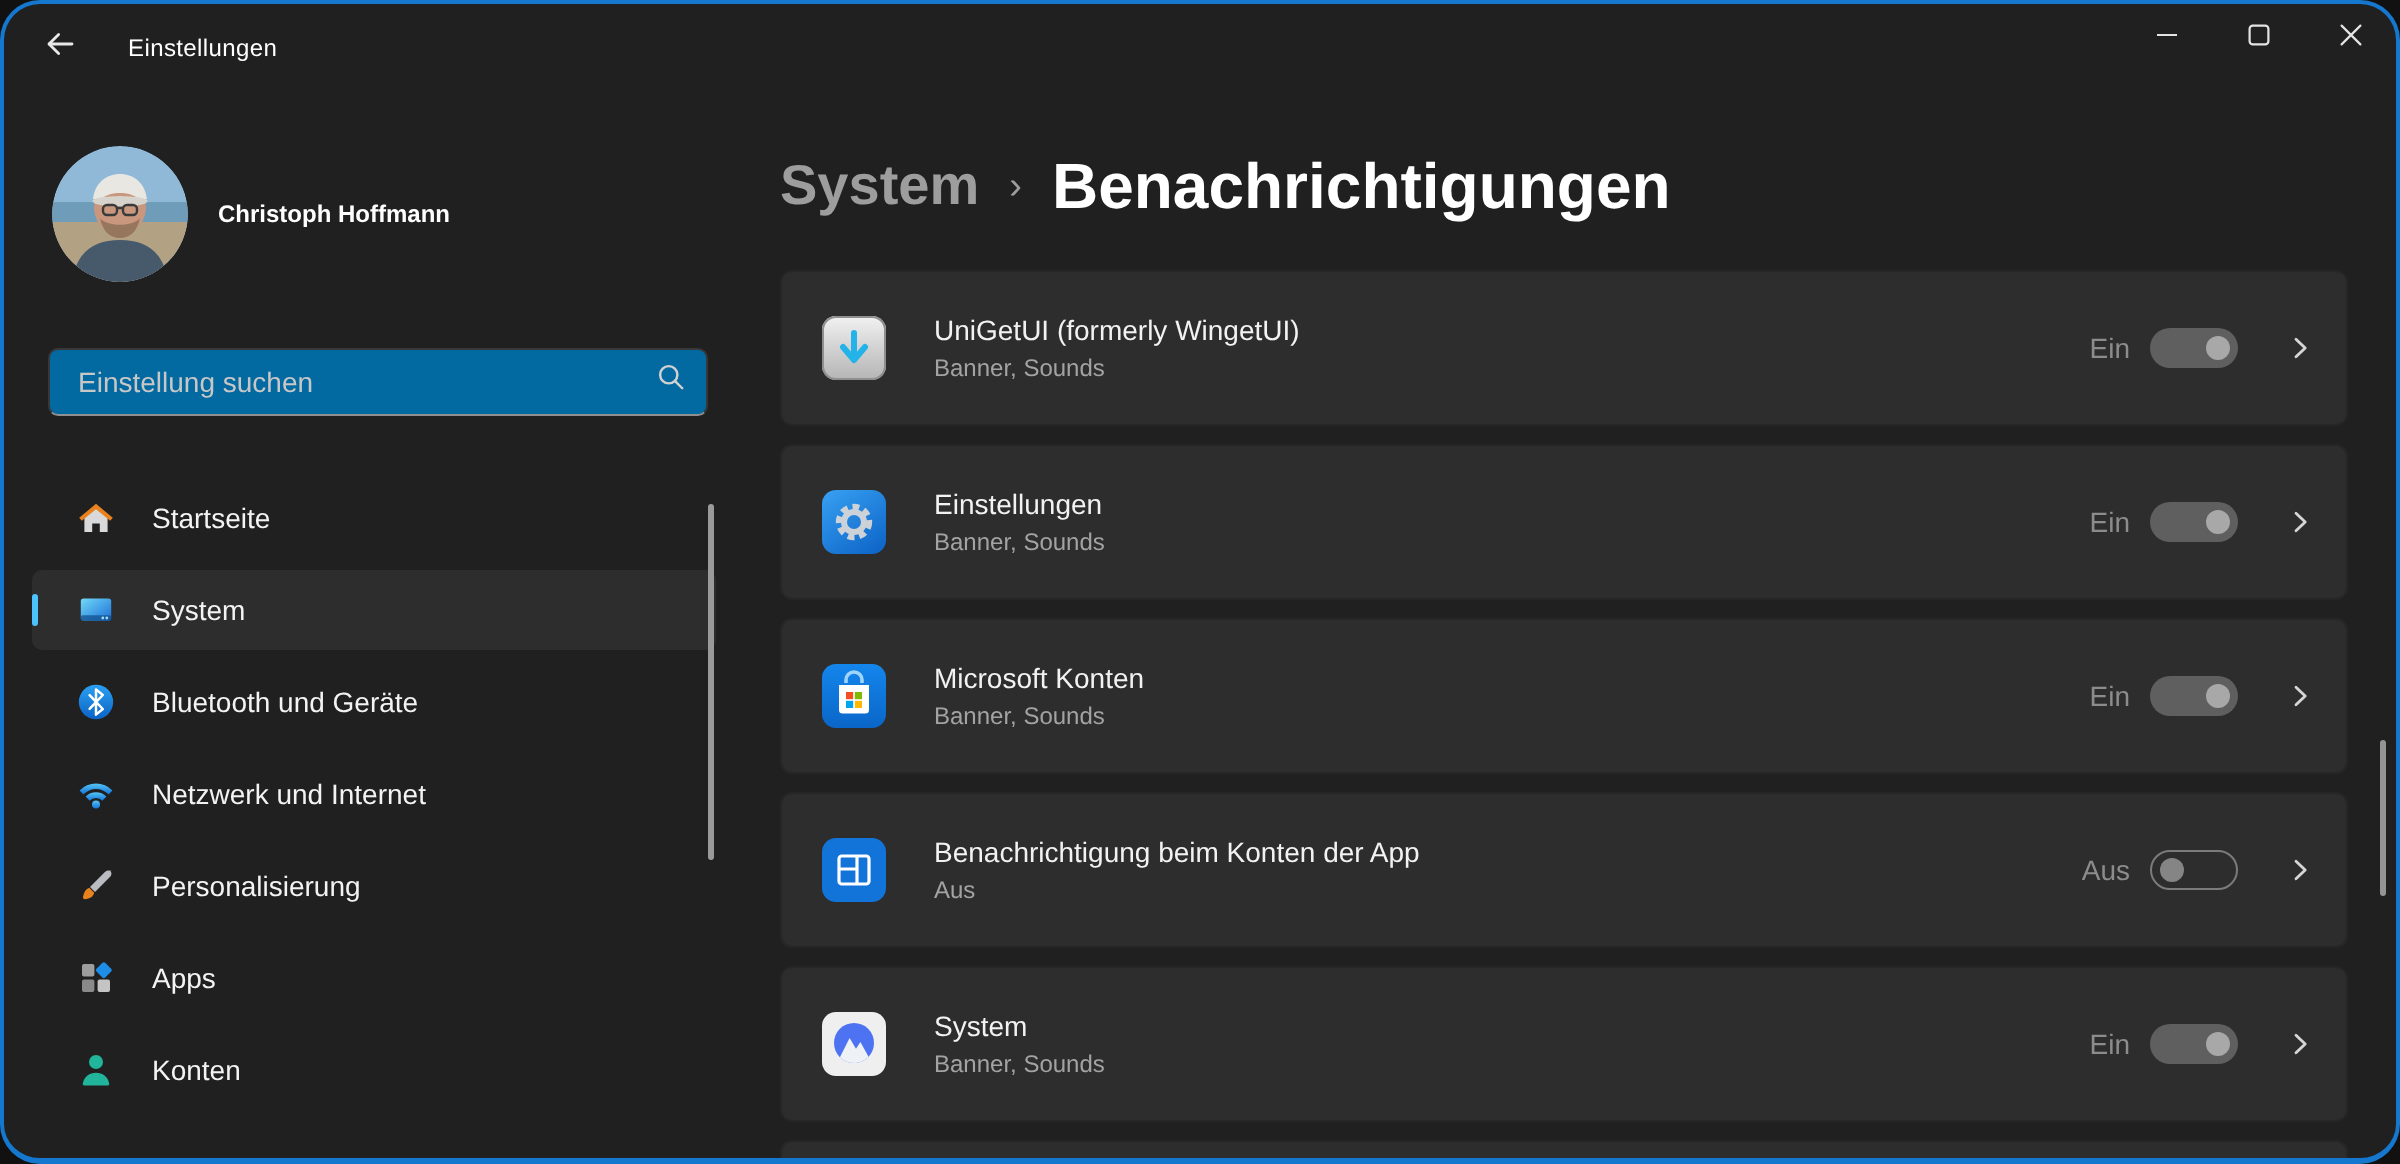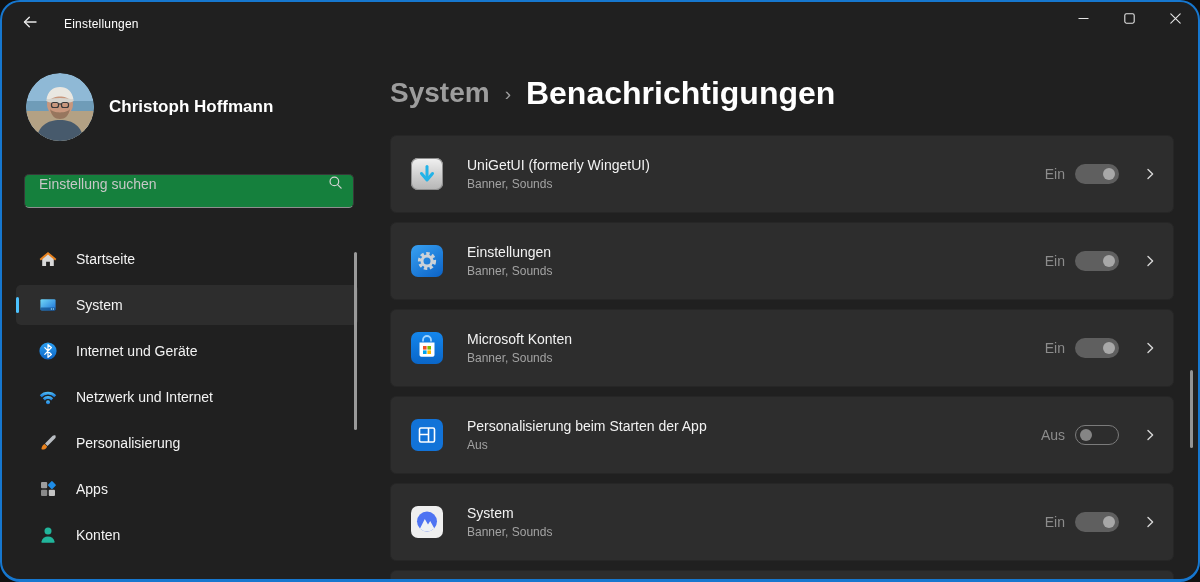--- a/index.html
+++ b/index.html
@@ -11,22 +11,22 @@
   .tb-title{font-size:12px;color:#ffffff;margin-left:14px;letter-spacing:.2px;}
   .caption-btns{position:absolute;top:0;right:0;display:flex;}
   .cap-btn{width:46px;height:34px;display:flex;align-items:center;justify-content:center;}
   
   .content{flex:1;display:flex;min-height:0;}
   .sidebar{width:372px;flex:0 0 372px;position:relative;}
   .main{flex:1;position:relative;padding:0 24px 0 16px;min-width:0;}
   
   .user{display:flex;align-items:center;margin:27px 0 0 24px;}
   .avatar{width:68px;height:68px;border-radius:50%;overflow:hidden;flex:0 0 68px;}
-  .user-name{margin-left:15px;font-size:17px;font-weight:bold;color:#ffffff;}
-  .searchbox{margin:33px 20px 0 22px;height:32px;background:#15803d;border:1px solid #383838;border-bottom:1px solid #8f8f8f;border-radius:5px;display:flex;align-items:flex-start;padding:0 10px 0 12px;}
+  .user-name{margin-left:15px;font-size:12px;font-weight:bold;color:#ffffff;}
+  .searchbox{margin:33px 20px 0 22px;height:32px;background:#0369a1;border:1px solid #383838;border-bottom:1px solid #8f8f8f;border-radius:5px;display:flex;align-items:center;padding:0 10px 0 12px;}
   .searchbox input{flex:1;background:transparent;border:0;outline:0;color:#cfcfcf;font-size:14px;font-family:inherit;}
   .searchbox input::placeholder{color:#c7c7c7;opacity:1;}
   .nav{margin:31px 16px 0 14px;display:flex;flex-direction:column;gap:6px;}
   .nav-item{height:40px;border-radius:5px;display:flex;align-items:center;padding-left:22px;position:relative;cursor:default;}
   .nav-item.selected{background:#2d2d2d;}
   .nav-item.selected::before{content:"";position:absolute;left:0;top:12px;width:3px;height:16px;border-radius:2px;background:var(--accent,#4cc2ff);}
   .nav-ico{width:20px;height:20px;flex:0 0 20px;display:flex;align-items:center;justify-content:center;}
   .nav-label{margin-left:18px;font-size:14px;color:#f3f3f3;white-space:nowrap;}
   .side-scroll{position:absolute;right:17px;top:206px;width:3px;height:178px;border-radius:2px;background:#9a9a9a;}
   
@@ -160,21 +160,21 @@
               <defs>
                   <linearGradient id="btg" x1="0" y1="0" x2="0" y2="1">
                     <stop offset="0" stop-color="#2ba0f2"></stop>
                     <stop offset="1" stop-color="#0c63c4"></stop>
                   </linearGradient>
                 </defs>
               <circle cx="10" cy="10" r="8.6" fill="url(#btg)"></circle>
               <path d="M6.8 6.6l6.6 6.9-3.4 2.8V3.7l3.4 2.8-6.6 6.9" stroke="#ffffff" stroke-width="1.25" fill="none" stroke-linejoin="round" stroke-linecap="round"></path>
             </svg>
           </span>
-          <span class="nav-label">Internet und Geräte</span>
+          <span class="nav-label">Bluetooth und Geräte</span>
         </div>
         <div class="nav-item">
           <span class="nav-ico">
             <svg width="20" height="20" viewBox="0 0 20 20">
               <defs>
                   <linearGradient id="wfg" x1="0" y1="0" x2="0" y2="1">
                     <stop offset="0" stop-color="#56c3f7"></stop>
                     <stop offset="1" stop-color="#1273d8"></stop>
                   </linearGradient>
                 </defs>
@@ -300,21 +300,21 @@
         </div>
 
         <div class="card">
           <div class="app-icon icon-startup">
             <svg width="32" height="32" viewBox="0 0 32 32">
               <rect x="8.5" y="9" width="15" height="14" rx="1.4" fill="none" stroke="#ffffff" stroke-width="1.6"></rect>
               <path d="M17.5 9v14M8.5 15.5h9" stroke="#ffffff" stroke-width="1.6"></path>
             </svg>
           </div>
           <div class="card-text">
-            <div class="card-title">Personalisierung beim Starten der App</div>
+            <div class="card-title">Benachrichtigung beim Konten der App</div>
             <div class="card-sub">Aus</div>
           </div>
           <div class="state">Aus</div>
           <div class="toggle toggle--off">
               <div class="knob"></div>
             </div>
           <div class="chev">
             <svg width="14" height="14" viewBox="0 0 14 14">
                 <path d="M5 2.6 9.6 7 5 11.4" fill="none" stroke="#d6d6d6" stroke-width="1.4" stroke-linecap="round" stroke-linejoin="round"></path>
               </svg>

